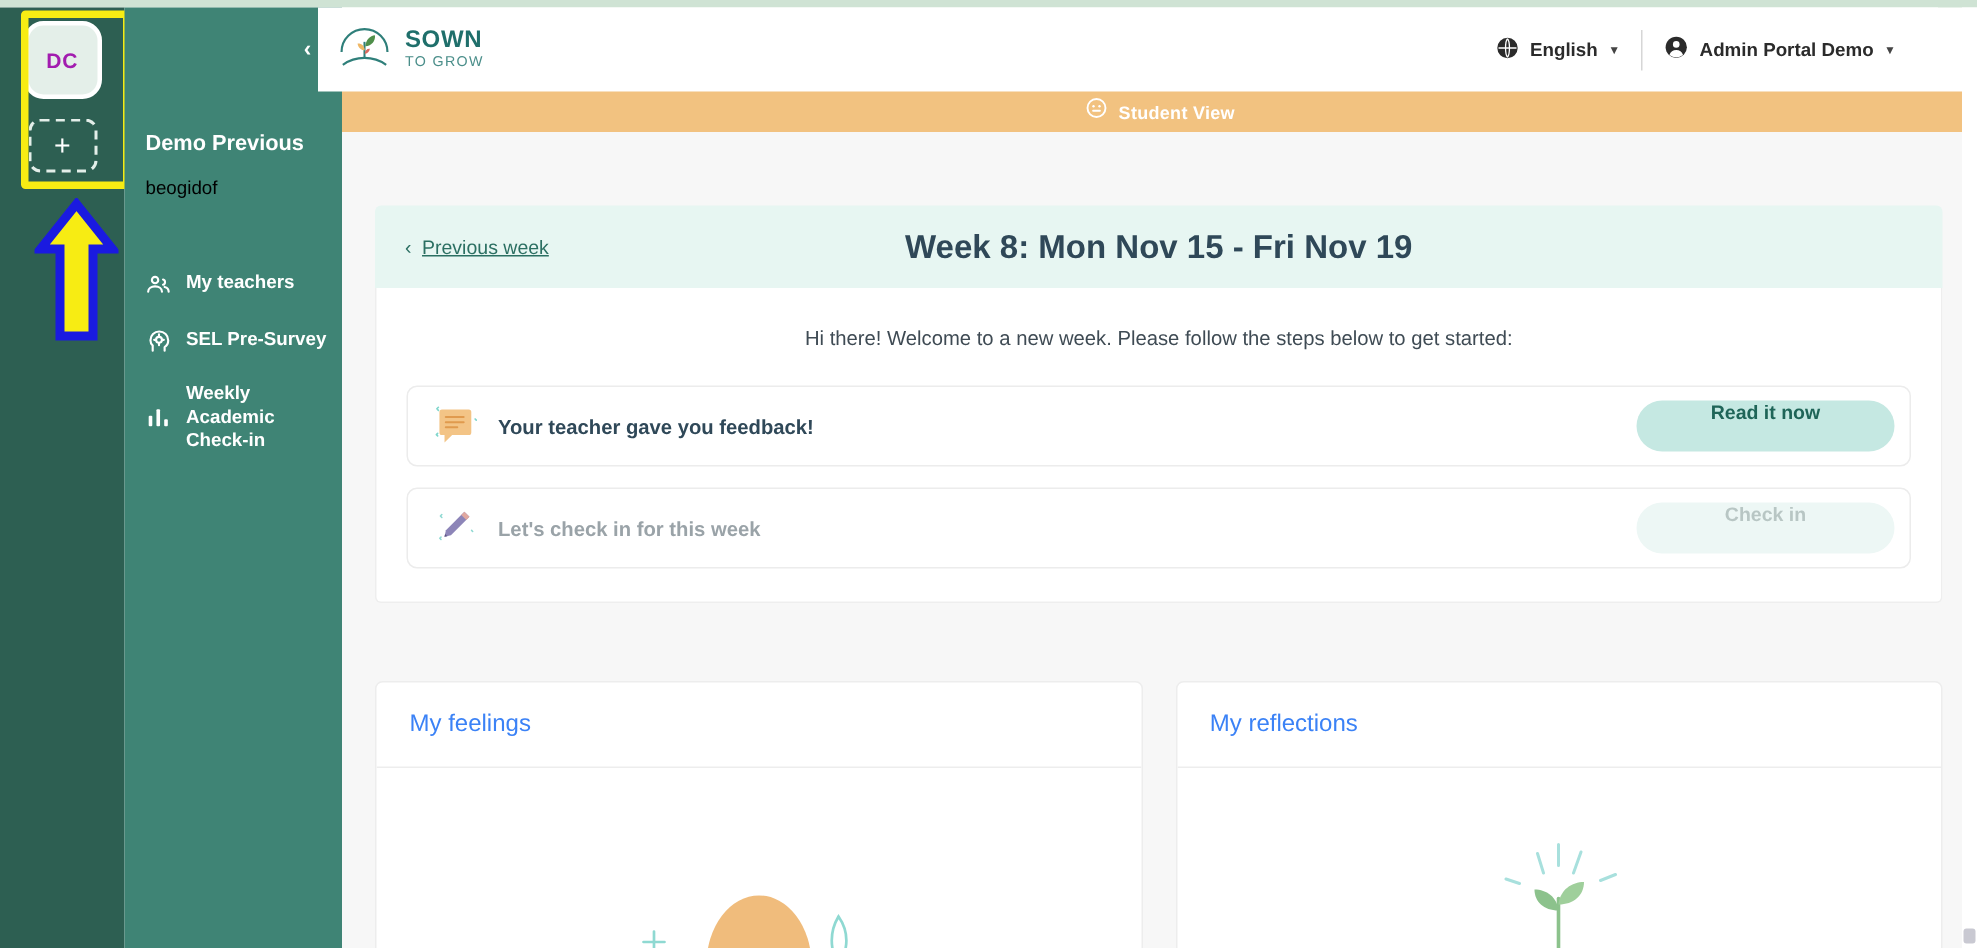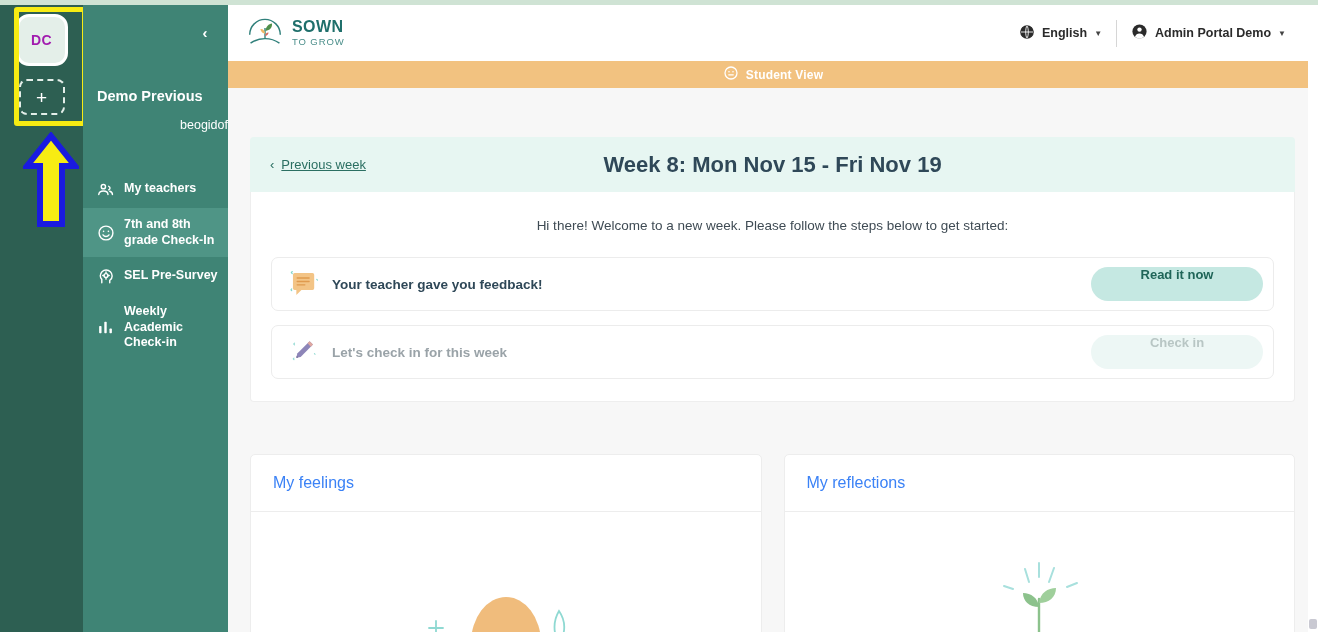--- a/index.html
+++ b/index.html
@@ -114,23 +114,22 @@
   .class-name {
     font-size: 14.5px;
     font-weight: bold;
     line-height: 1.25;
     color: #ffffff;
     max-width: 108px;
   }
   .class-code {
     margin-top: 13px;
     font-size: 12.5px;
-    color: #ffffff;
+    color: #000000;
     font-weight: 400;
-    text-align: right;
   }
 
   .nav { margin-top: 38px; }
   .nav-item {
     display: flex;
     align-items: center;
     gap: 9px;
     padding: 9px 10px 9px 13px;
     min-height: 38px;
   }
@@ -144,21 +143,21 @@
   .nav-label {
     font-size: 12.5px;
     font-weight: bold;
     line-height: 1.24;
     color: #ffffff;
   }
 
   
   .header {
     position: absolute;
-    left: 234px; top: 5px;
+    left: 212px; top: 5px;
     width: 1080px;
     height: 56px;
     background: #ffffff;
     display: flex;
     align-items: center;
     padding: 0 14px 0 12px;
   }
   .logo { display: flex; align-items: center; gap: 8px; }
   .logo-mark { width: 38px; height: 34px; }
   .logo-text { line-height: 1; }
@@ -391,31 +390,20 @@
           <svg width="17" height="17" viewBox="0 0 24 24" fill="none" stroke="#ffffff" stroke-width="2" stroke-linecap="round" stroke-linejoin="round">
             <circle cx="9" cy="8" r="3"></circle>
             <path d="M2.5 19c0-3.2 2.9-5 6.5-5s6.5 1.8 6.5 5"></path>
             <path d="M16.5 7.5a2.6 2.6 0 0 1 0 5"></path>
             <path d="M18 14.5c2.3.6 3.8 2.1 3.8 4.5"></path>
           </svg>
         </span>
         <span class="nav-label">My teachers</span>
       </div>
 
-      <div class="nav-item active">
-        <span class="nav-icon">
-          <svg width="18" height="18" viewBox="0 0 24 24" fill="none" stroke="#ffffff" stroke-width="1.9" stroke-linecap="round">
-            <circle cx="12" cy="12" r="9.2"></circle>
-            <circle cx="8.8" cy="9.8" r="1.1" fill="#ffffff" stroke="none"></circle>
-            <circle cx="15.2" cy="9.8" r="1.1" fill="#ffffff" stroke="none"></circle>
-            <path d="M8 14.6c1 1.4 2.4 2.1 4 2.1s3-0.7 4-2.1"></path>
-          </svg>
-        </span>
-        <span class="nav-label">7th and 8th grade Check-In</span>
-      </div>
 
       <div class="nav-item">
         <span class="nav-icon">
           <svg width="18" height="18" viewBox="0 0 24 24" fill="none" stroke="#ffffff" stroke-width="1.9" stroke-linecap="round" stroke-linejoin="round">
             <path d="M17 21v-3.2c2-1.3 3.2-3.4 3.2-5.9C20.2 7.5 16.6 4 12.2 4 7.9 4 4.4 7.4 4.4 11.7c0 2 .8 3.6 2 4.8V21"></path>
             <circle cx="12" cy="11.4" r="2.6"></circle>
             <path d="M12 6.6v1.4M12 14.8v1.4M7.7 11.4h1.4M14.9 11.4h1.4"></path>
           </svg>
         </span>
         <span class="nav-label">SEL Pre-Survey</span>

